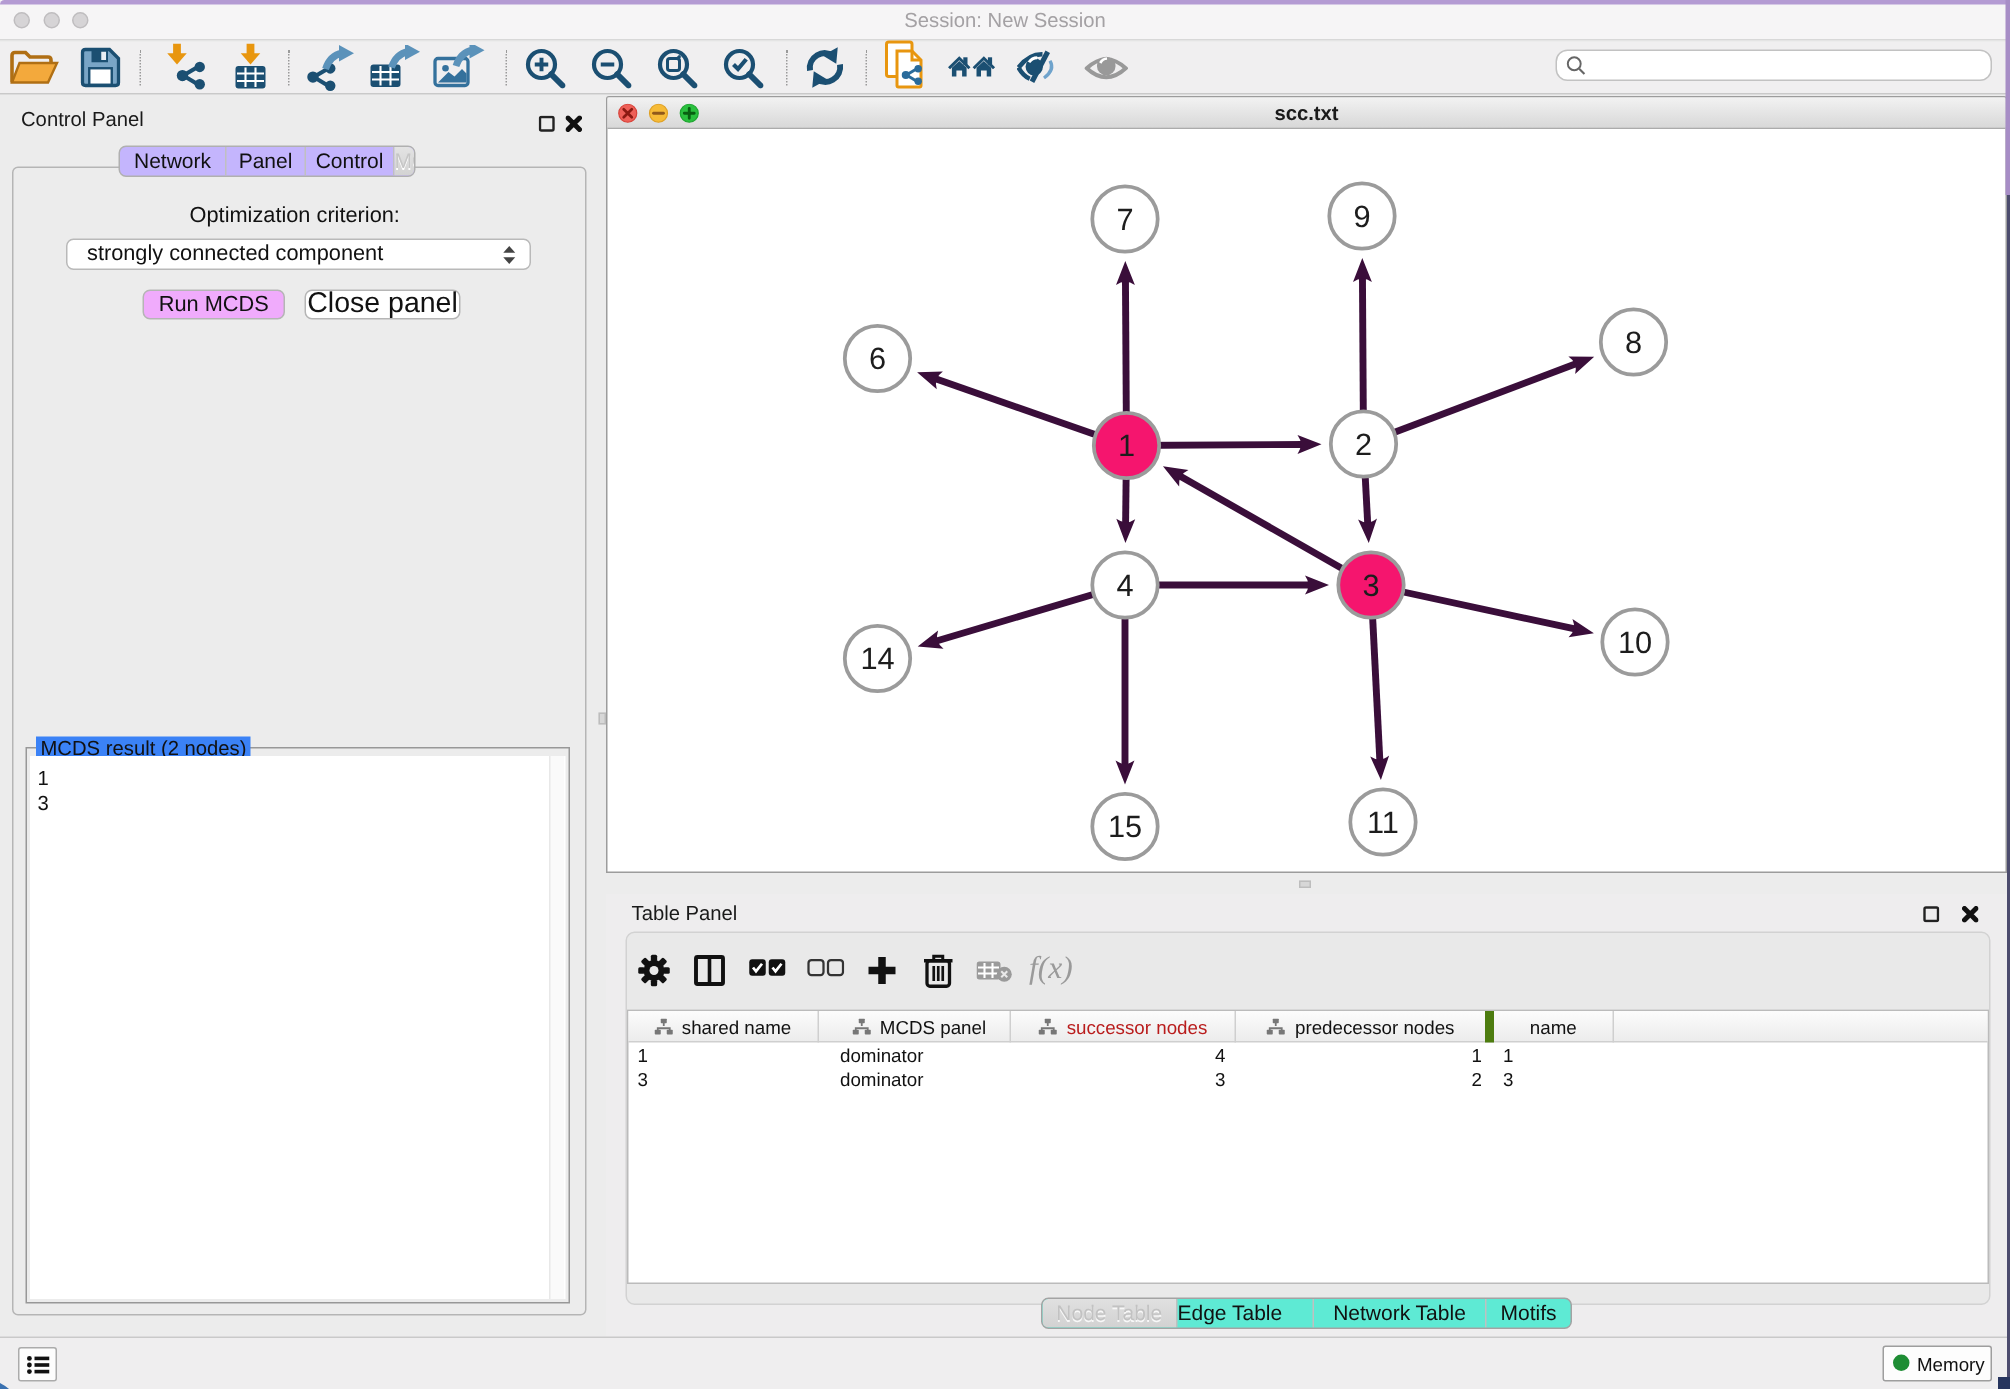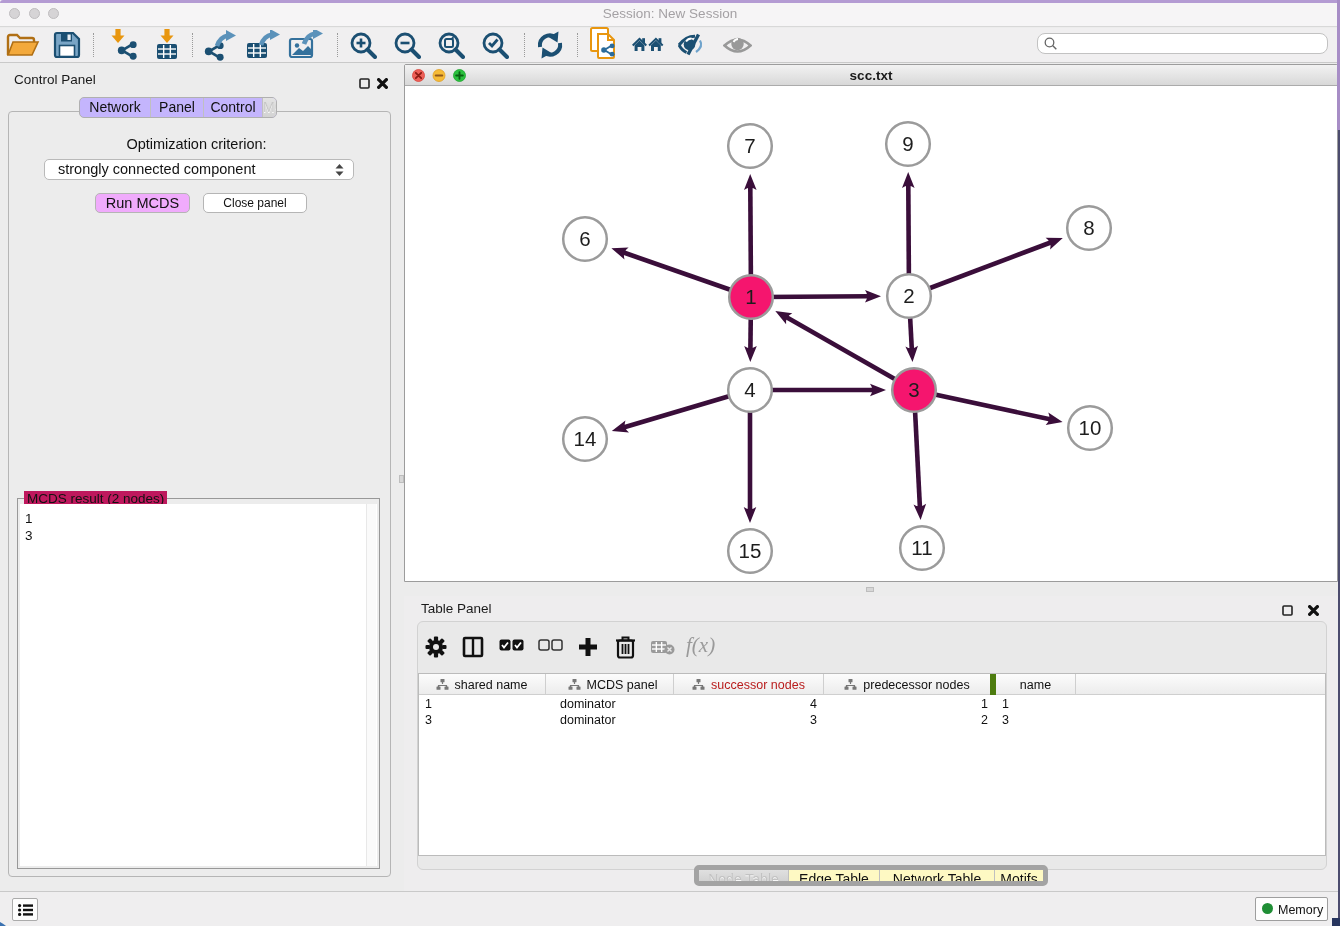--- a/index.html
+++ b/index.html
@@ -164,24 +164,24 @@
   <div style="flex:1;background:linear-gradient(#e3e3e3,#d3d3d3);text-align:left;font-size:14px;line-height:19px;color:#c6c6c6;text-shadow:0 1px 0 #fff">MCDS</div>
 </div>
 <div class="abs" style="left:0px;top:136px;width:393px;text-align:center;font-size:14.5px;color:#111">Optimization criterion:</div>
 <div class="abs" style="left:44px;top:159px;width:310px;height:21px;background:#fff;border:1px solid #b9b9b9;border-radius:5px;font-size:14.5px;line-height:19px;padding-left:13px;color:#111">strongly connected component
   <svg style="position:absolute;right:8px;top:3px" width="11" height="14" viewBox="0 0 11 14">
       <path d="M5.5,1 L9.5,5.5 L1.5,5.5 Z" fill="#444"></path>
       <path d="M5.5,13 L1.5,8.5 L9.5,8.5 Z" fill="#444"></path>
     </svg>
 </div>
 <div class="abs" style="left:95px;top:193px;width:95px;height:20px;background:#f0abfc;border:1px solid #b5b5b5;border-radius:5px;text-align:center;font-size:14.5px;line-height:18px;color:#111">Run MCDS</div>
-<div class="abs" style="left:203px;top:193px;width:104px;height:20px;background:#fff;border:1px solid #b5b5b5;border-radius:5px;text-align:center;font-size:12px;line-height:18px;color:#111">Close panel</div>
+<div class="abs" style="left:203px;top:193px;width:104px;height:20px;background:#fff;border:1px solid #b5b5b5;border-radius:5px;text-align:center;font-size:19px;line-height:18px;color:#111">Close panel</div>
 
 <div class="abs" style="left:17px;top:498px;width:363px;height:371px;border:1px solid #989898"></div>
-<div class="abs" style="left:24px;top:491px;background:#be185d;padding:0 3px;font-size:13.5px;color:#111">MCDS result (2 nodes)</div>
+<div class="abs" style="left:24px;top:491px;background:#3b82f6;padding:0 3px;font-size:13.5px;color:#111">MCDS result (2 nodes)</div>
 <div class="abs" style="left:20px;top:504px;width:357px;height:362px;background:#fff"></div>
 <div class="abs" style="left:366px;top:504px;width:10px;height:362px;background:#fafafa;border-left:1px solid #e8e8e8"></div>
 <div class="abs" style="left:25px;top:511px;font-size:13.5px;color:#111;line-height:16.5px">1<br>3</div>
 
 <div class="abs" style="left:404px;top:64px;width:934px;height:518px;border:1px solid #9c9c9c;border-radius:2px 2px 0 0;background:#fff"></div>
 <div class="abs" style="left:405px;top:65px;width:932px;height:21px;background:linear-gradient(#f2f2f2,#d8d8d8);border-bottom:1px solid #ababab"></div>
 <div class="abs" style="left:405px;top:65px;width:932px;text-align:center;font-size:13.5px;font-weight:bold;color:#1a1a1a;line-height:21px">scc.txt</div>
 <svg class="abs" style="left:412px;top:69px" width="54" height="13" viewBox="0 0 54 13">
   <circle cx="6.5" cy="6.5" r="6" fill="#ee6058" stroke="#d8433a" stroke-width="0.8"></circle>
   <path d="M3.8,3.8 L9.2,9.2 M9.2,3.8 L3.8,9.2" stroke="#8c1a12" stroke-width="1.8" stroke-linecap="round"></path>
@@ -348,23 +348,23 @@
 <div class="abs" style="left:560px;top:697px;font-size:12.5px;color:#111">dominator</div>
 <div class="abs" style="left:674px;top:697px;width:143px;text-align:right;font-size:12.5px;color:#111">4</div>
 <div class="abs" style="left:824px;top:697px;width:164px;text-align:right;font-size:12.5px;color:#111">1</div>
 <div class="abs" style="left:1002px;top:697px;font-size:12.5px;color:#111">1</div>
 <div class="abs" style="left:425px;top:713px;font-size:12.5px;color:#111">3</div>
 <div class="abs" style="left:560px;top:713px;font-size:12.5px;color:#111">dominator</div>
 <div class="abs" style="left:674px;top:713px;width:143px;text-align:right;font-size:12.5px;color:#111">3</div>
 <div class="abs" style="left:824px;top:713px;width:164px;text-align:right;font-size:12.5px;color:#111">2</div>
 <div class="abs" style="left:1002px;top:713px;font-size:12.5px;color:#111">3</div>
 
-<div class="abs" style="left:694px;top:865px;width:354px;height:21px;background:#fef9c3;border:5px solid #a3a3a3;border-radius:5px;display:flex;overflow:hidden">
+<div class="abs" style="left:694px;top:865px;width:354px;height:21px;background:#5eead4;border:1px solid #a3a3a3;border-radius:5px;display:flex;overflow:hidden">
   <div style="flex:none;width:89px;background:linear-gradient(#e0e0e0,#d2d2d2);text-align:center;font-size:14px;line-height:19px;color:#c2c2c2;text-shadow:0 1px 0 #f8f8f8">Node Table</div>
-  <div style="flex:none;width:91px;border-left:1px solid #c0c0c0;text-align:center;font-size:14px;line-height:19px;color:#111">Edge Table</div>
+  <div style="flex:none;width:91px;border-left:1px solid #c0c0c0;font-size:14px;line-height:19px;color:#111">Edge Table</div>
   <div style="flex:none;width:115px;border-left:1px solid #c0c0c0;text-align:center;font-size:14px;line-height:19px;color:#111">Network Table</div>
   <div style="flex:1;border-left:1px solid #c0c0c0;text-align:center;font-size:14px;line-height:19px;color:#111">Motifs</div>
 </div>
 
 <div class="abs" style="left:0;top:891px;width:1340px;height:35px;background:#efeeef;border-top:1px solid #c9c9c9"></div>
 <div class="abs" style="left:12px;top:898px;width:26px;height:23px;background:#fdfdfd;border:1px solid #ababab;border-radius:2px"></div>
 <svg class="abs" style="left:18px;top:904px" width="15" height="12" viewBox="0 0 15 12">
   <circle cx="1.6" cy="1.6" r="1.6" fill="#111"></circle>
     <rect x="5" y="0.4" width="10" height="2.4" fill="#111"></rect>
   <circle cx="1.6" cy="6" r="1.6" fill="#111"></circle>

